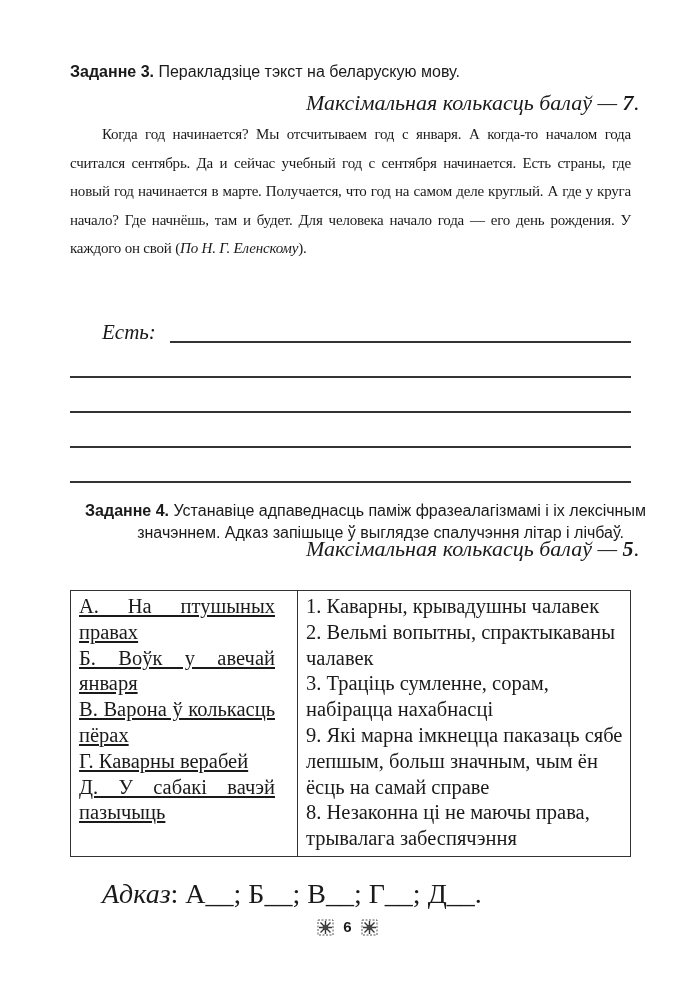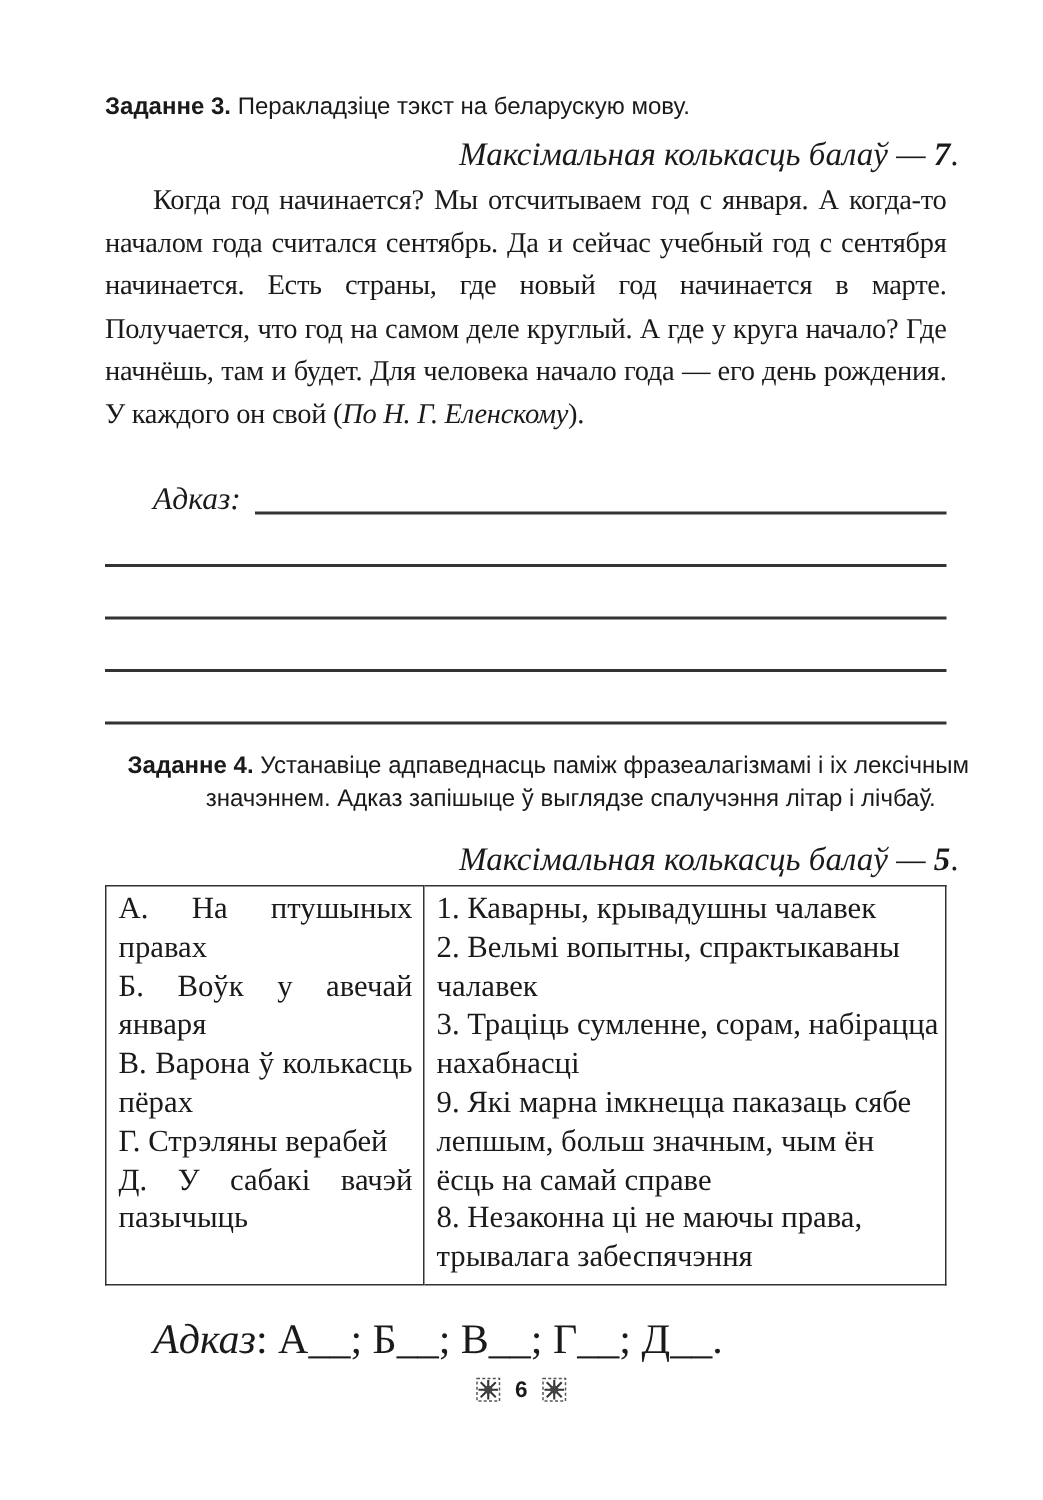--- a/index.html
+++ b/index.html
@@ -4,69 +4,69 @@
 <style>
   html, body { margin:0; padding:0; background:#ffffff; }
   body { width:695px; height:1000px; position:relative; overflow:hidden; color:#1a1a1a; }
   .sans { font-family: "Liberation Sans", "DejaVu Sans", sans-serif; }
   .serif { font-family: "Liberation Serif", "DejaVu Serif", serif; }
   .task-head { position:absolute; left:70px; font-size:16px; line-height:22px; }
   .task-head b { font-weight:bold; }
   .task-indent { padding-left:30px; text-indent:-30px; }
   .score { position:absolute; right:56px; font-size:22px; font-style:italic; text-align:center; }
   .score .num { font-style:italic; font-weight:bold; }
-  .para { position:absolute; left:70px; width:561px; font-size:19px; line-height:28.5px; text-align:justify; text-indent:32px; letter-spacing:-0.2px; }
+  .para { position:absolute; left:70px; width:561px; font-size:15px; line-height:28.5px; text-align:justify; text-indent:32px; letter-spacing:-0.2px; }
   .para i { font-style:italic; }
   .answer-label { position:absolute; left:102px; top:320px; font-size:21px; font-style:italic; }
   .rule { position:absolute; left:70px; width:561px; height:0; border-top:2px solid #333; }
   .rule.first { left:170px; width:461px; }
   table.match { position:absolute; left:70px; top:590px; width:561px; border-collapse:collapse; border:1.5px solid #333; }
   table.match td { vertical-align:top; padding:3px 4px 4px 8px; font-size:20.5px; line-height:25.8px; }
-  table.match td.left { width:196px; border-right:1.5px solid #333; text-align:justify; padding-right:7px; }
+  table.match td.left { width:196px; border-right:1.5px solid #333; text-align:justify; padding-right:22px;text-decoration:underline; }
   .cell-line { display:block; }
   .answer2 { position:absolute; left:102px; top:878px; font-size:28px; }
   .answer2 i { font-style:italic; }
   .footer { position:absolute; left:0; width:695px; top:918px; text-align:center; font-size:15px; font-weight:bold; }
   .ornament { display:inline-block; width:17px; height:17px; vertical-align:middle; margin:0 9px; position:relative; top:-1px; }
 </style>
 </head>
 <body>
 
 <div class="task-head sans" style="top:61px;">
   <b>Заданне 3.</b><span> Перакладзіце тэкст на беларускую мову.</span>
 </div>
 <div class="score serif" style="top:90px;">
   <span>Максімальная колькасць балаў — </span><span class="num">7</span><span style="font-style:normal">.</span>
 </div>
 <div class="para serif" style="top:120px;">
   <span>Когда год начинается? Мы отсчитываем год с января. А когда-то началом года считался сентябрь. Да и сейчас учебный год с сентября начинается. Есть страны, где новый год начинается в марте. Получается, что год на самом деле круглый. А где у круга начало? Где начнёшь, там и будет. Для человека начало года — его день рождения. У каждого он свой (</span><i>По Н. Г. Еленскому</i><span>).</span>
 </div>
 
-<div class="answer-label serif">Адказ:</div>
+<div class="answer-label serif">Есть:</div>
 <div class="rule first" style="top:341px;"></div>
 <div class="rule" style="top:376px;"></div>
 <div class="rule" style="top:411px;"></div>
 <div class="rule" style="top:446px;"></div>
 <div class="rule" style="top:481px;"></div>
 
 <div class="task-head sans task-indent" style="top:500px; width:561px;text-align:center;">
   <b>Заданне 4.</b><span> Устанавіце адпаведнасць паміж фразеалагізмамі і іх лексічным значэннем. Адказ запішыце ў выглядзе спалучэння літар і лічбаў.</span>
 </div>
-<div class="score serif" style="top:560px;">
+<div class="score serif" style="top:536px;">
   <span>Максімальная колькасць балаў — </span><span class="num">5</span><span style="font-style:normal">.</span>
 </div>
 
 <table class="match serif">
   <tbody>
       <tr>
     <td class="left">
       <span class="cell-line">А. На птушыных правах</span>
       <span class="cell-line">Б. Воўк у авечай января</span>
       <span class="cell-line">В. Варона ў колькасць пёрах</span>
-      <span class="cell-line">Г. Стрэляны верабей</span>
+      <span class="cell-line">Г. Каварны верабей</span>
       <span class="cell-line">Д. У сабакі вачэй пазычыць</span>
     </td>
     <td class="right">
       <span class="cell-line">1. Каварны, крывадушны чалавек</span>
       <span class="cell-line">2. Вельмі вопытны, спрактыкаваны чалавек</span>
       <span class="cell-line">3. Траціць сумленне, сорам, набірацца нахабнасці</span>
       <span class="cell-line">9. Які марна імкнецца паказаць сябе лепшым, больш значным, чым ён ёсць на самай справе</span>
       <span class="cell-line">8. Незаконна ці не маючы права, трывалага забеспячэння</span>
     </td>
   </tr>

